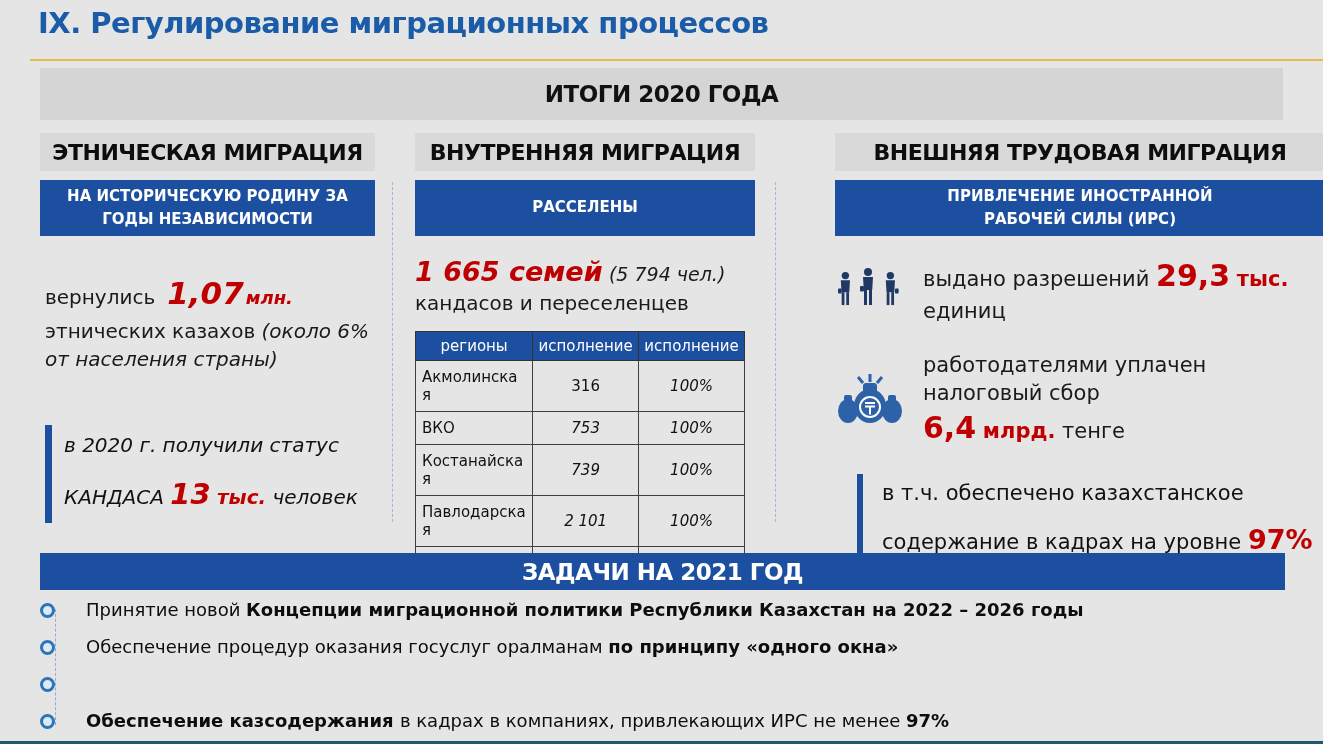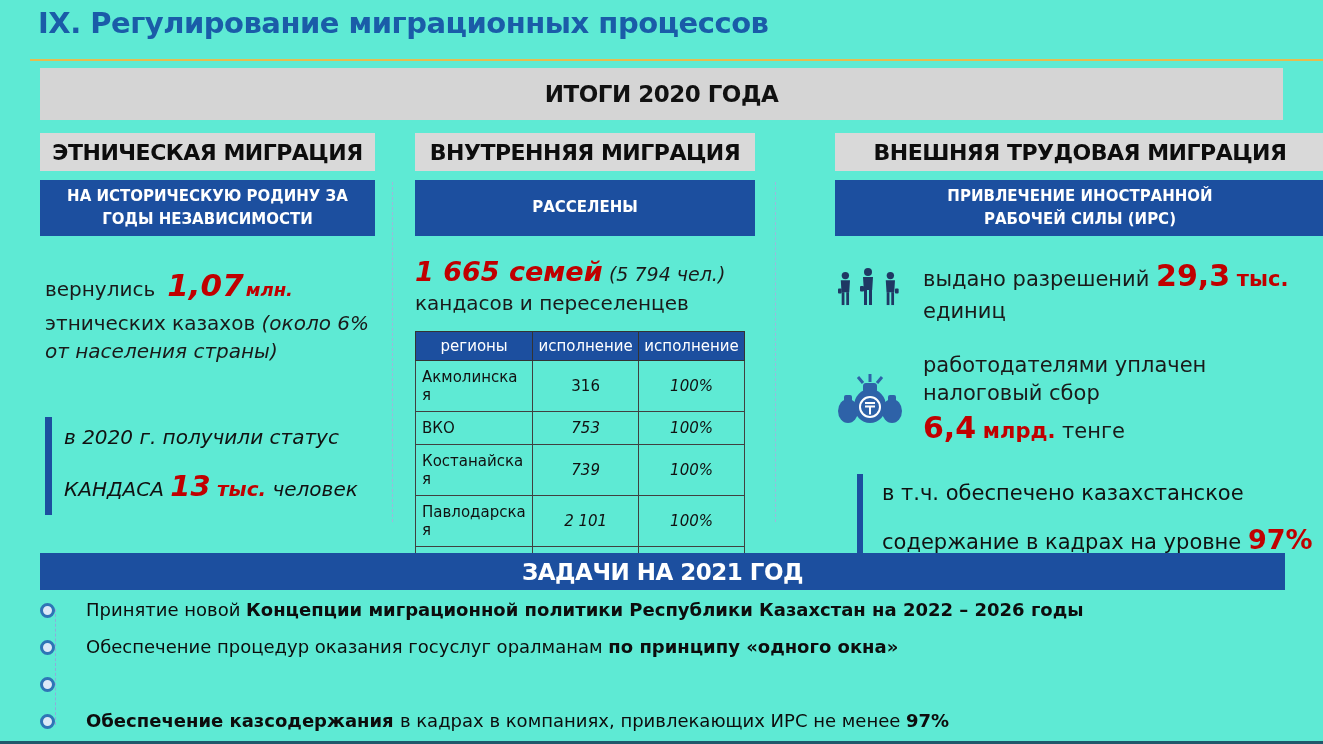--- a/index.html
+++ b/index.html
@@ -1,18 +1,18 @@
 <!DOCTYPE html>
 <html><head>
 <meta charset="utf-8">
 <style>
   * { margin:0; padding:0; box-sizing:border-box; }
   html,body { background:#ffffff; }
   body { font-family:"DejaVu Sans", sans-serif; }
-  .slide { position:relative; width:1323px; height:744px; background:#5eead4; overflow:hidden; }
+  .slide { position:relative; width:1323px; height:744px; background:#e5e5e5; overflow:hidden; }
 
   .page-title { position:absolute; left:38px; top:6px; font-size:29px; font-weight:bold;
                 color:#1A5CA8; letter-spacing:-0.5px; }
   .gold-rule { position:absolute; left:30px; right:0; top:59px; height:2px; background:#E6BC4F; }
 
   .gray-band { position:absolute; left:40px; right:40px; top:68px; height:52px; background:#D5D5D5;
                display:flex; align-items:center; justify-content:center;
                font-size:23px; font-weight:bold; color:#111; letter-spacing:-0.5px; }
 
   .divider { position:absolute; top:182px; height:340px; width:0; border-left:1px dashed #9DB6DC; }
@@ -28,21 +28,21 @@
                 font-size:22px; font-weight:bold; color:#0d0d0d; letter-spacing:-0.5px; white-space:nowrap; }
   .col-sub { margin-top:9px; height:56px; background:#1C4F9F; color:#ffffff; font-weight:bold;
              font-size:15px; display:flex; flex-direction:column; align-items:center; justify-content:center;
              text-align:center; line-height:1.55; padding:0 10px; }
 
   .plain { color:#1a1a1a; }
   .ital { font-style:italic;text-align:center; }
   .red { color:#C00000; font-weight:bold; }
 
   
-  .returned { margin-top:28px; font-size:20px; color:#1a1a1a; line-height:1.4; padding-left:5px; }
+  .returned { margin-top:36px; font-size:20px; color:#1a1a1a; line-height:1.4; padding-left:5px; }
   .returned .val { font-size:31px; font-style:italic; margin-left:12px; }
   .returned .unit { font-size:18px; font-style:italic; margin-left:2px; }
   .returned-l2 { margin-top:2px; }
   .accent-block { margin-top:52px; margin-left:5px; border-left:7px solid #1C4F9F; padding-left:12px;
                   font-size:20px; font-style:italic; color:#111; line-height:2.0; }
   .accent-block .val { font-size:29px; }
   .accent-block .unit { font-size:20px; }
 
   
   .resettled { margin-top:18px; font-size:20px; color:#1a1a1a; line-height:1.35; }

